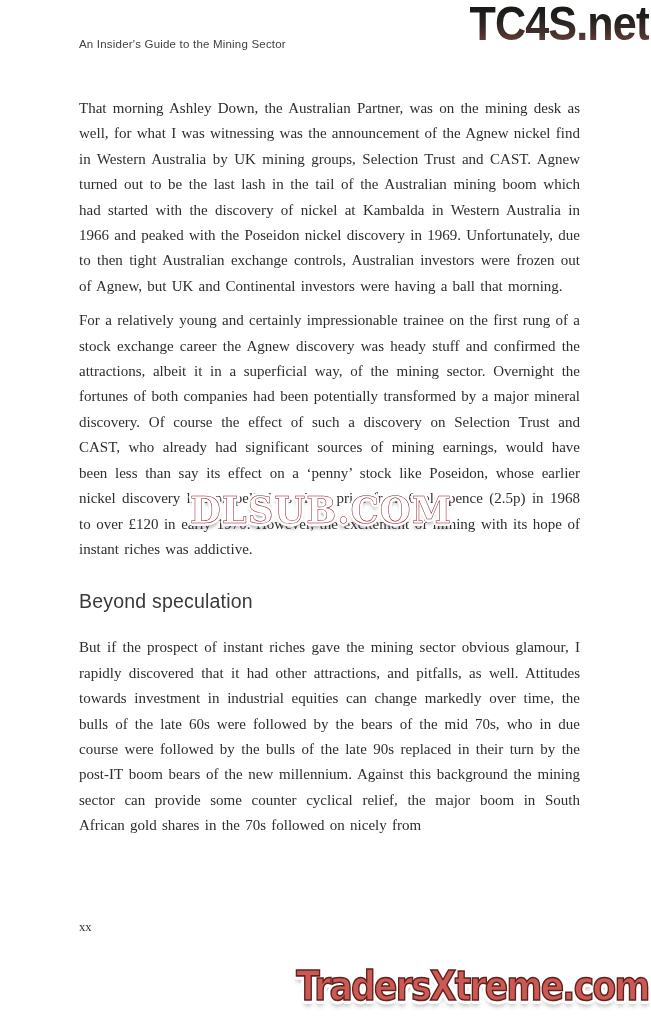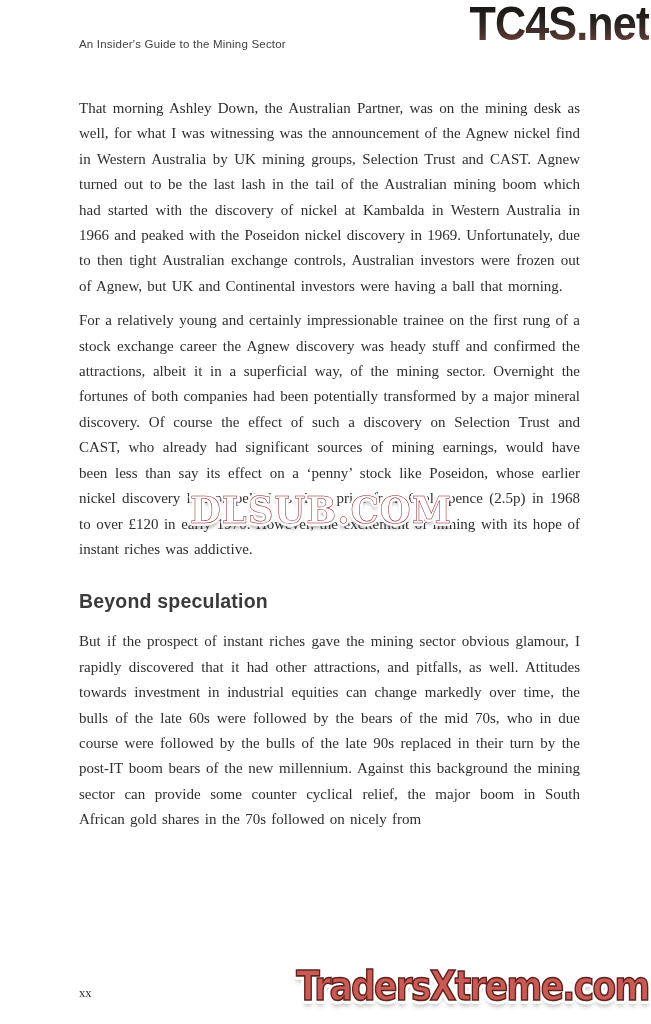--- a/index.html
+++ b/index.html
@@ -47,23 +47,23 @@
     color:#2e2e2e;
   }
   .content p{
     margin:0 0 9px 0;
     font-size:15px;
     line-height:25.4px;
     text-align:justify;
     word-spacing:1.5px;
   }
   .section-heading{
-    margin:28px 0 16px 0;
+    margin:28px 0 22px 0;
     font-family:"Liberation Sans", sans-serif;
-    font-weight:700;
+    font-weight:400;
     font-size:19.5px;
     letter-spacing:0.2px;
     color:#3a3a3a;
   }
   
   .dlsub-watermark{
     position:absolute;
     left:190px;
     top:487px;
     font-family:"DejaVu Serif", serif;
@@ -82,21 +82,21 @@
       -2px -2px 0 #ffffff, 2px -2px 0 #ffffff,
       -2px  2px 0 #ffffff, 2px  2px 0 #ffffff,
       -3px  0   0 #ffffff, 3px  0   0 #ffffff,
        0   -3px 0 #ffffff, 0    3px 0 #ffffff,
        0    5px 4px rgba(60,60,60,0.45);
   }
   
   .page-number{
     position:absolute;
     left:79px;
-    top:986px;
+    top:920px;
     font-size:12.5px;
     color:#333333;
   }
   .tradersxtreme-logo{
     position:absolute;
     right:2px;
     top:960px;
     font-family:"DejaVu Sans", sans-serif;
     font-weight:bold;
     font-size:41px;

